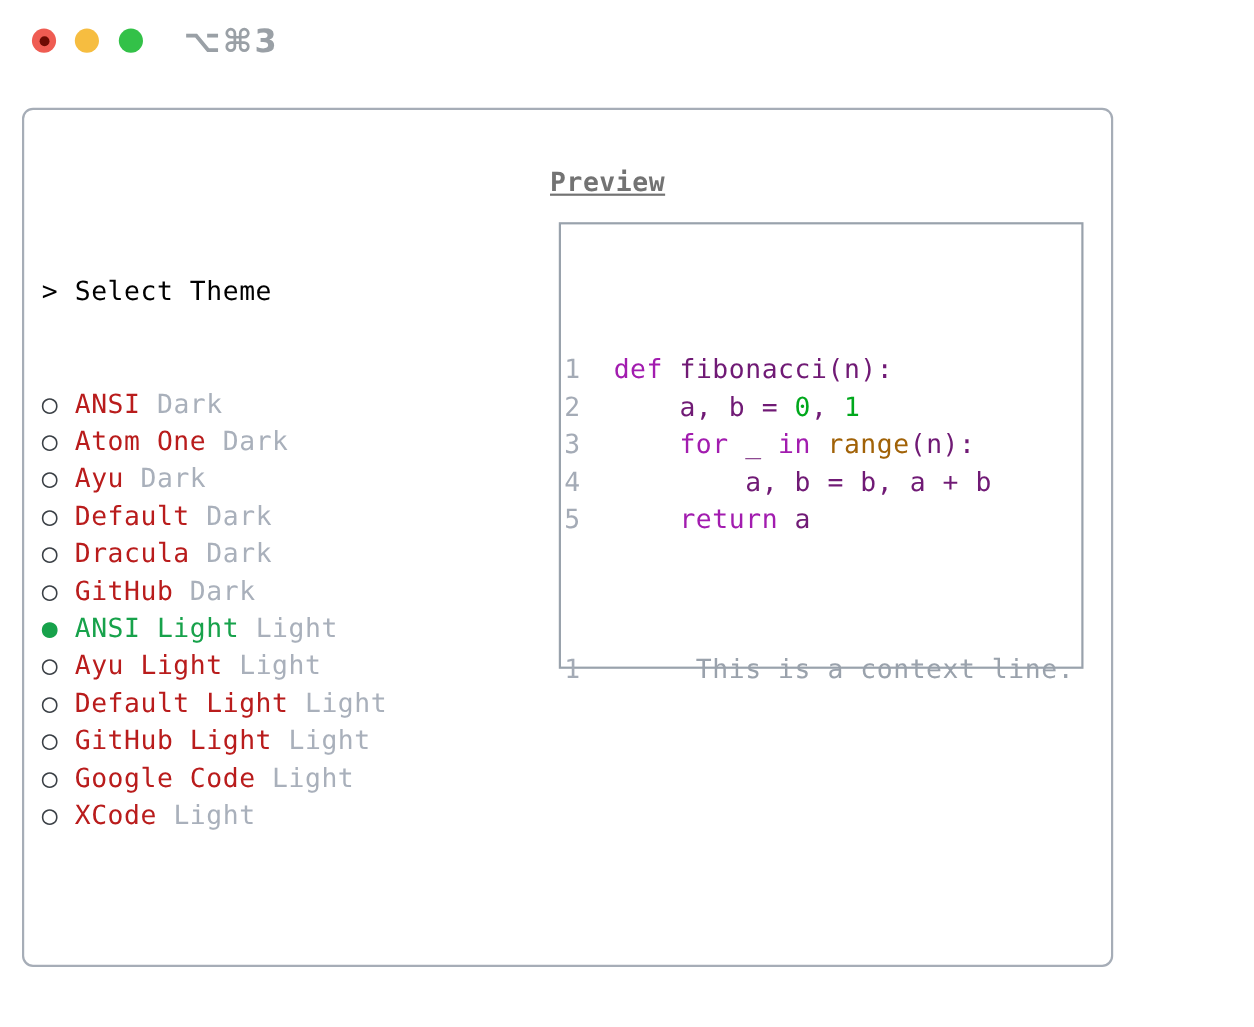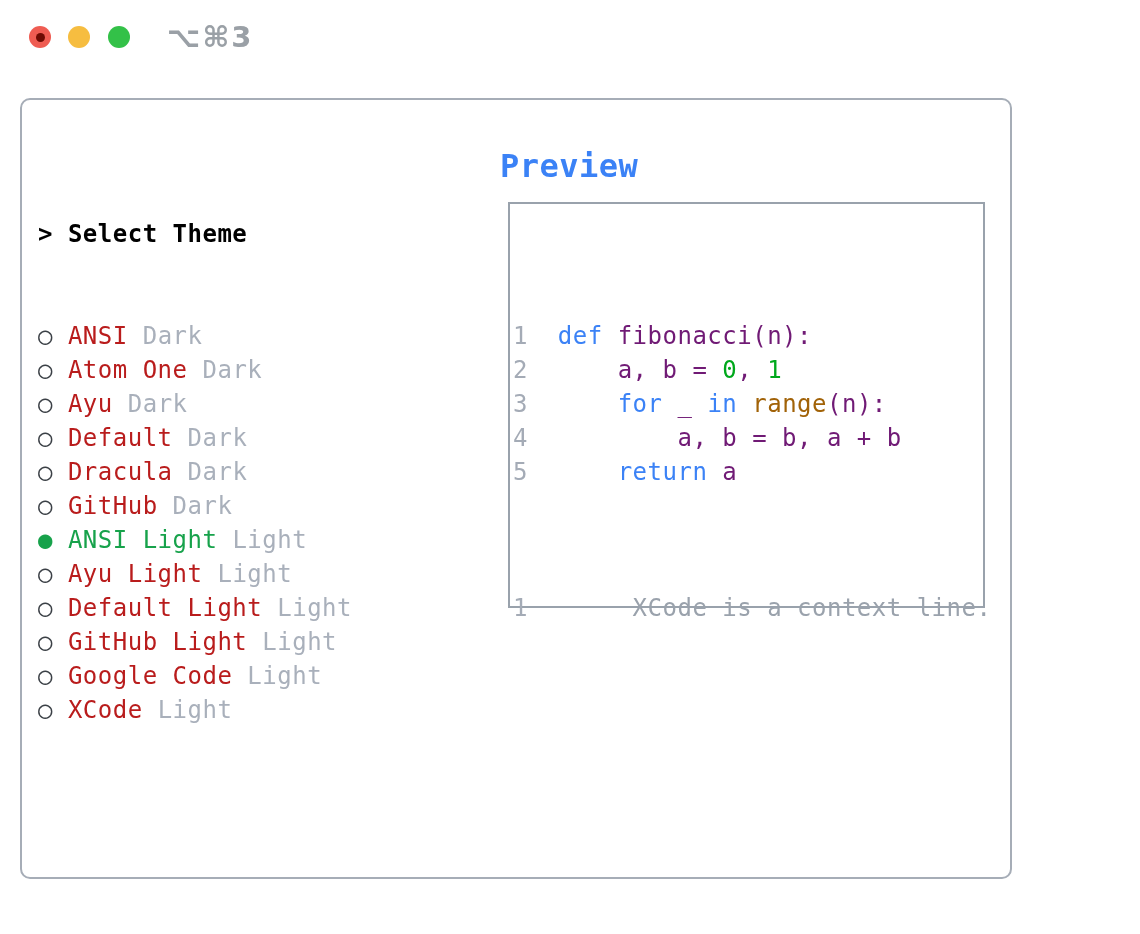--- a/index.html
+++ b/index.html
@@ -21,39 +21,39 @@
                color:#9aa0a6; letter-spacing:2px; }
 
   
   .outer-box { position:absolute; left:20px; top:98px; width:992px; height:781px;
                border:2px solid #a6adb7; border-radius:10px; background:#ffffff; }
 
   
   .left-col { position:absolute; left:38px; top:149px; font-size:24px; letter-spacing:.5px;
               line-height:34px; white-space:pre; color:#3b4046; }
   .row { height:34px; white-space:pre; }
-  .hdr-row { font-weight:bold; color:#000000; }
+  .hdr-row { font-weight:normal; color:#000000;margin-top:31px; }
   .apply-hdr { color:#0c0e10; padding-left:30px; }
   .marker { color:#3b4046; }
   .marker.sel, .iname.sel { color:#17a24b; }
   .iname { color:#b91c1c; }
   .tag { color:#a9b0bb; margin-left:15px;text-align:center; }
 
   
   .preview-title { position:absolute; left:500px; top:149px; height:34px; line-height:34px;
-                   font-size:32px; letter-spacing:.5px; font-weight:bold; color:#3b82f6; }
+                   font-size:24px; letter-spacing:.5px; font-weight:bold; color:#737373;text-decoration:underline; }
   .preview-box { position:absolute; left:508px; top:202px; width:477px; height:406px;
                  border:2px solid #99a2ac; background:#ffffff; }
   .preview-code { position:absolute; left:513px; top:251px; font-size:24px; letter-spacing:.5px;
                   line-height:34px; white-space:pre; }
   .code-line { height:34px; white-space:pre; }
   .diff-block { margin-top:34px; }
   .ln     { color:#a4abb6; }
   .tk-fg  { color:#701a75; }
-  .tk-kw  { color:#3b82f6; }
+  .tk-kw  { color:#a21caf; }
   .tk-fn  { color:#a16207; }
   .tk-num { color:#00a81c; }
   .tk-ctx { color:#9aa2ac; }
   .tk-del { color:#c43b21; }
   .tk-add { color:#00c122; }
 </style>
 </head>
 <body>
 
 <div class="page">
@@ -76,16 +76,16 @@
     
     
     
     
   </div>
 
   <div class="preview-title">Preview</div>
   <div class="preview-box"></div>
   <div class="preview-code">
     <div id="code-block"><div class="code-line"><span class="ln">1  </span><span class="tk-kw">def</span><span class="tk-fg"> fibonacci(n):</span></div><div class="code-line"><span class="ln">2  </span><span class="tk-fg">    a, b = </span><span class="tk-num">0</span><span class="tk-fg">, </span><span class="tk-num">1</span></div><div class="code-line"><span class="ln">3  </span><span class="tk-fg">    </span><span class="tk-kw">for</span><span class="tk-fg"> _ </span><span class="tk-kw">in</span><span class="tk-fg"> </span><span class="tk-fn">range</span><span class="tk-fg">(n):</span></div><div class="code-line"><span class="ln">4  </span><span class="tk-fg">        a, b = b, a + b</span></div><div class="code-line"><span class="ln">5  </span><span class="tk-fg">    </span><span class="tk-kw">return</span><span class="tk-fg"> a</span></div></div>
-    <div id="diff-block" class="diff-block"><div class="code-line"><span class="ln">1  </span><span class="tk-ctx">     XCode is a context line.</span></div></div>
+    <div id="diff-block" class="diff-block"><div class="code-line"><span class="ln">1  </span><span class="tk-ctx">     This is a context line.</span></div></div>
   </div>
 
 </div>
 
 </body></html>

